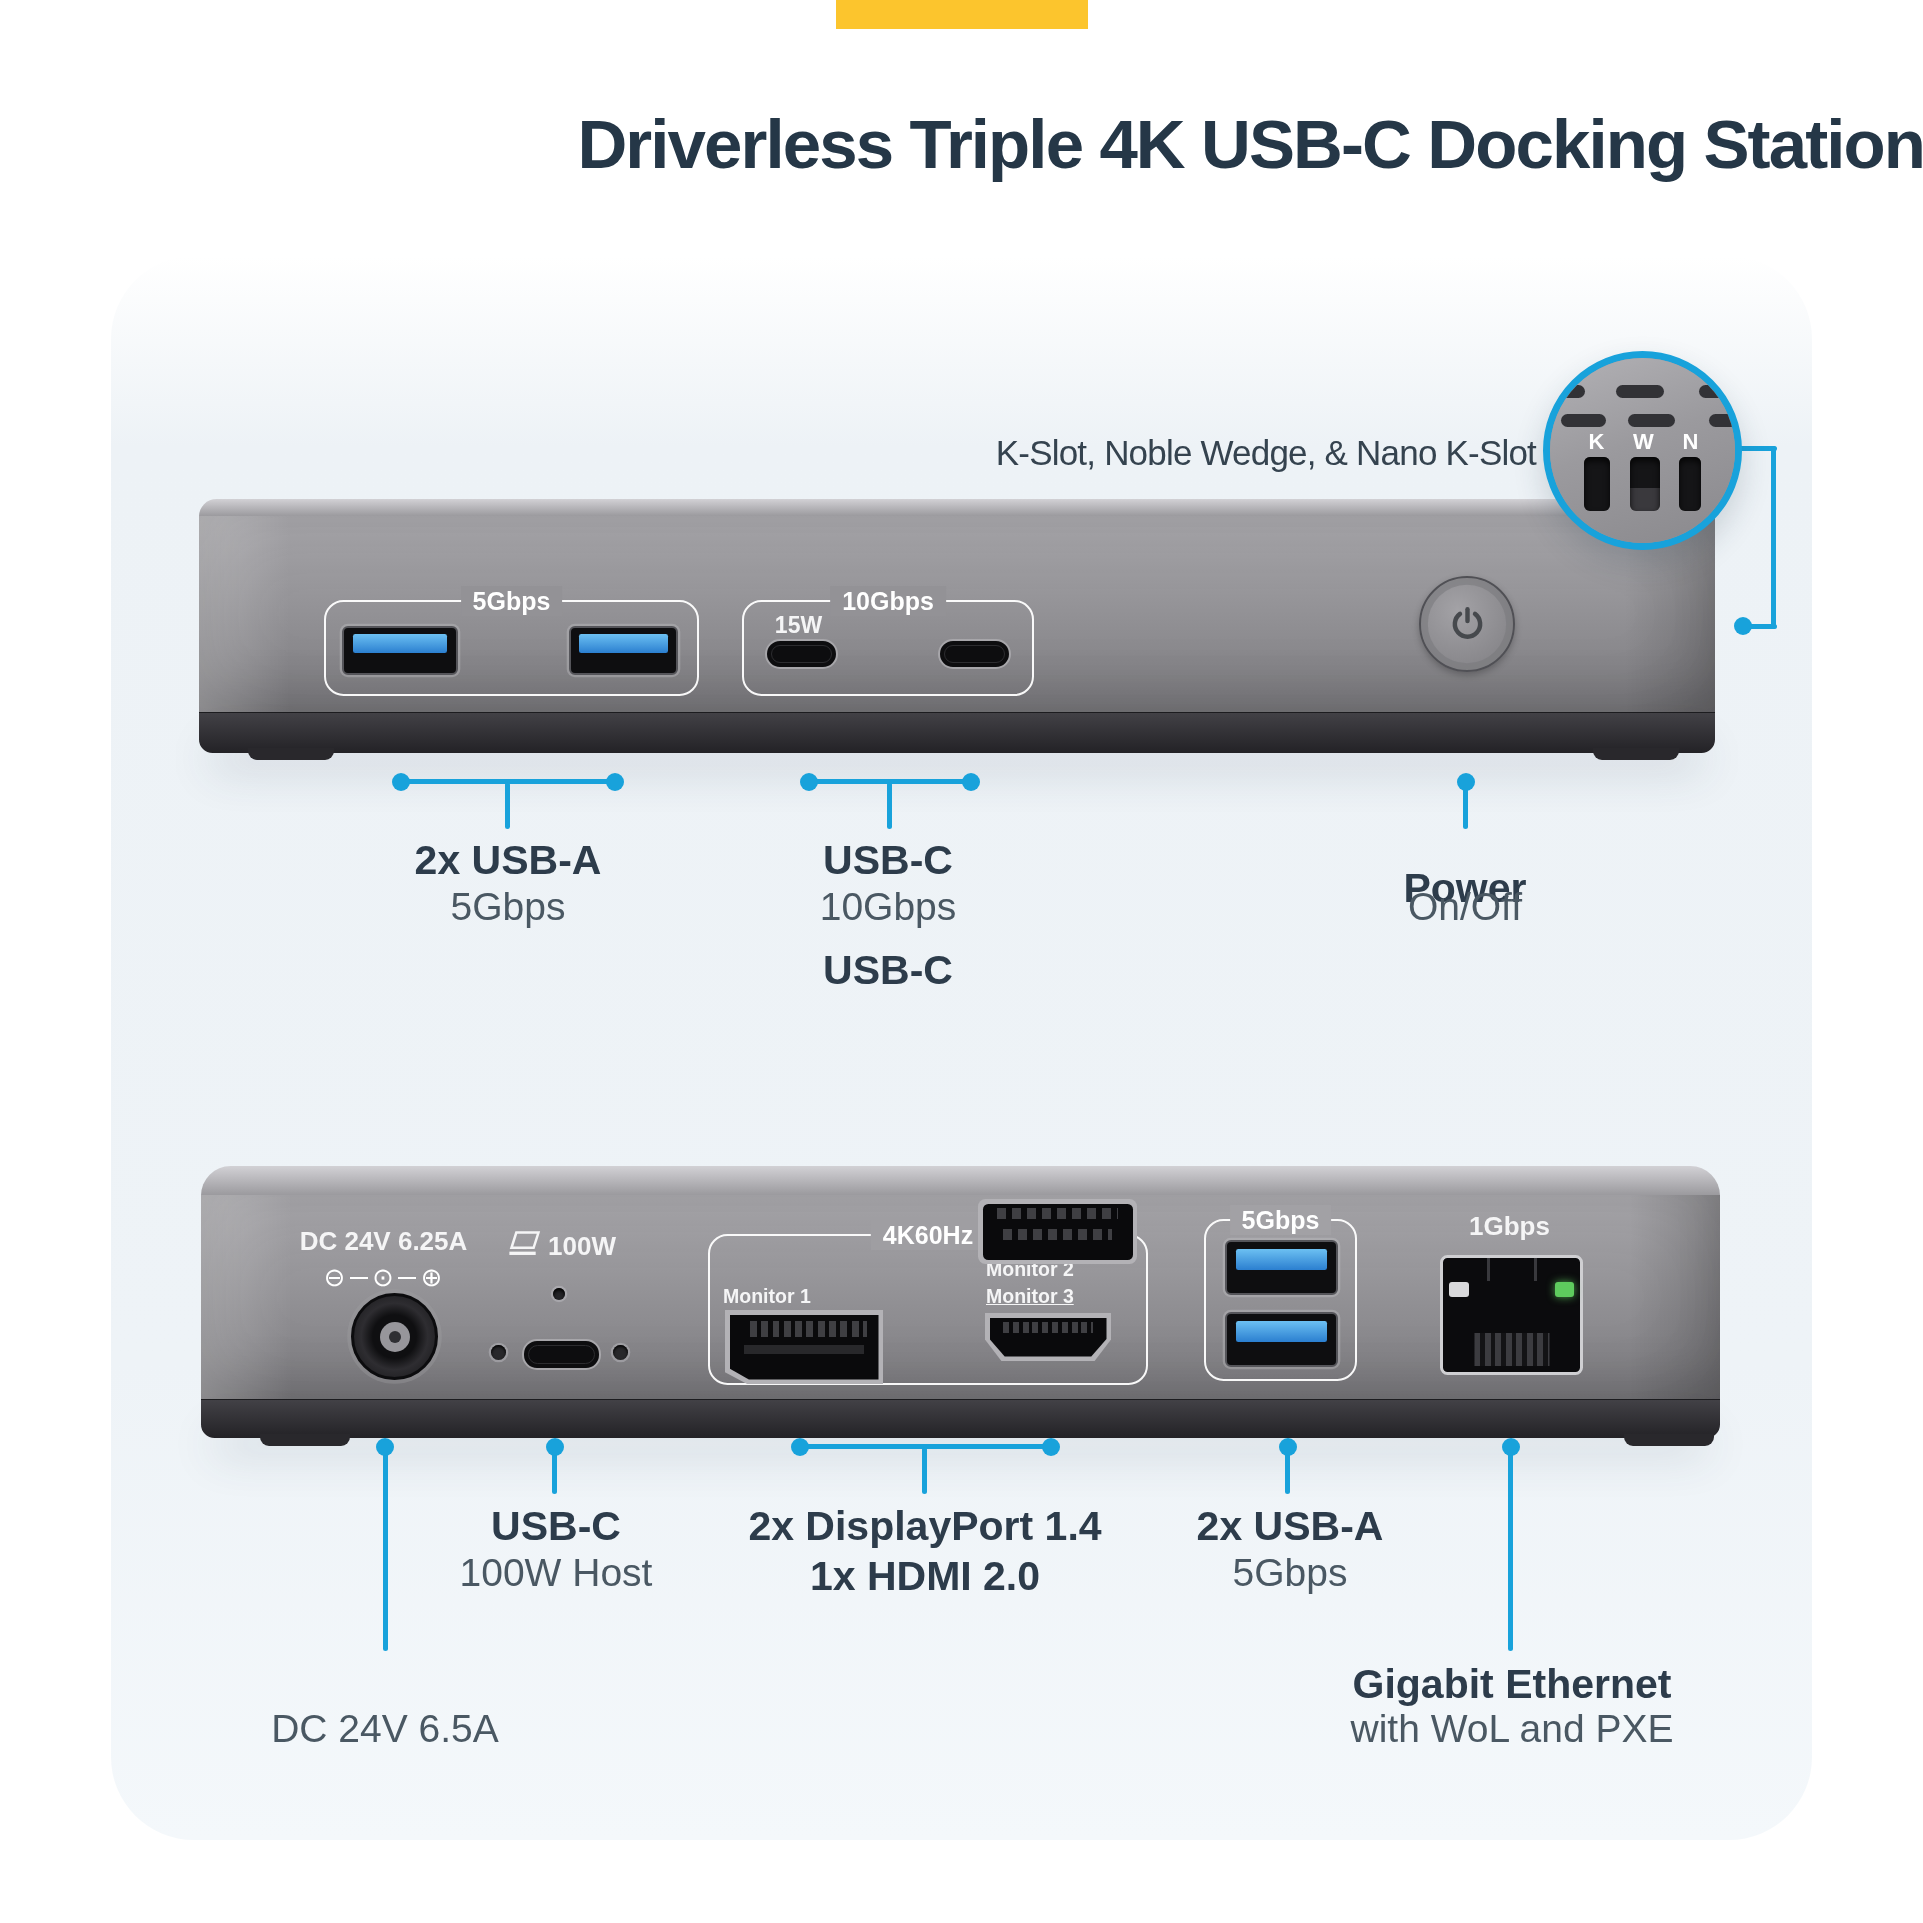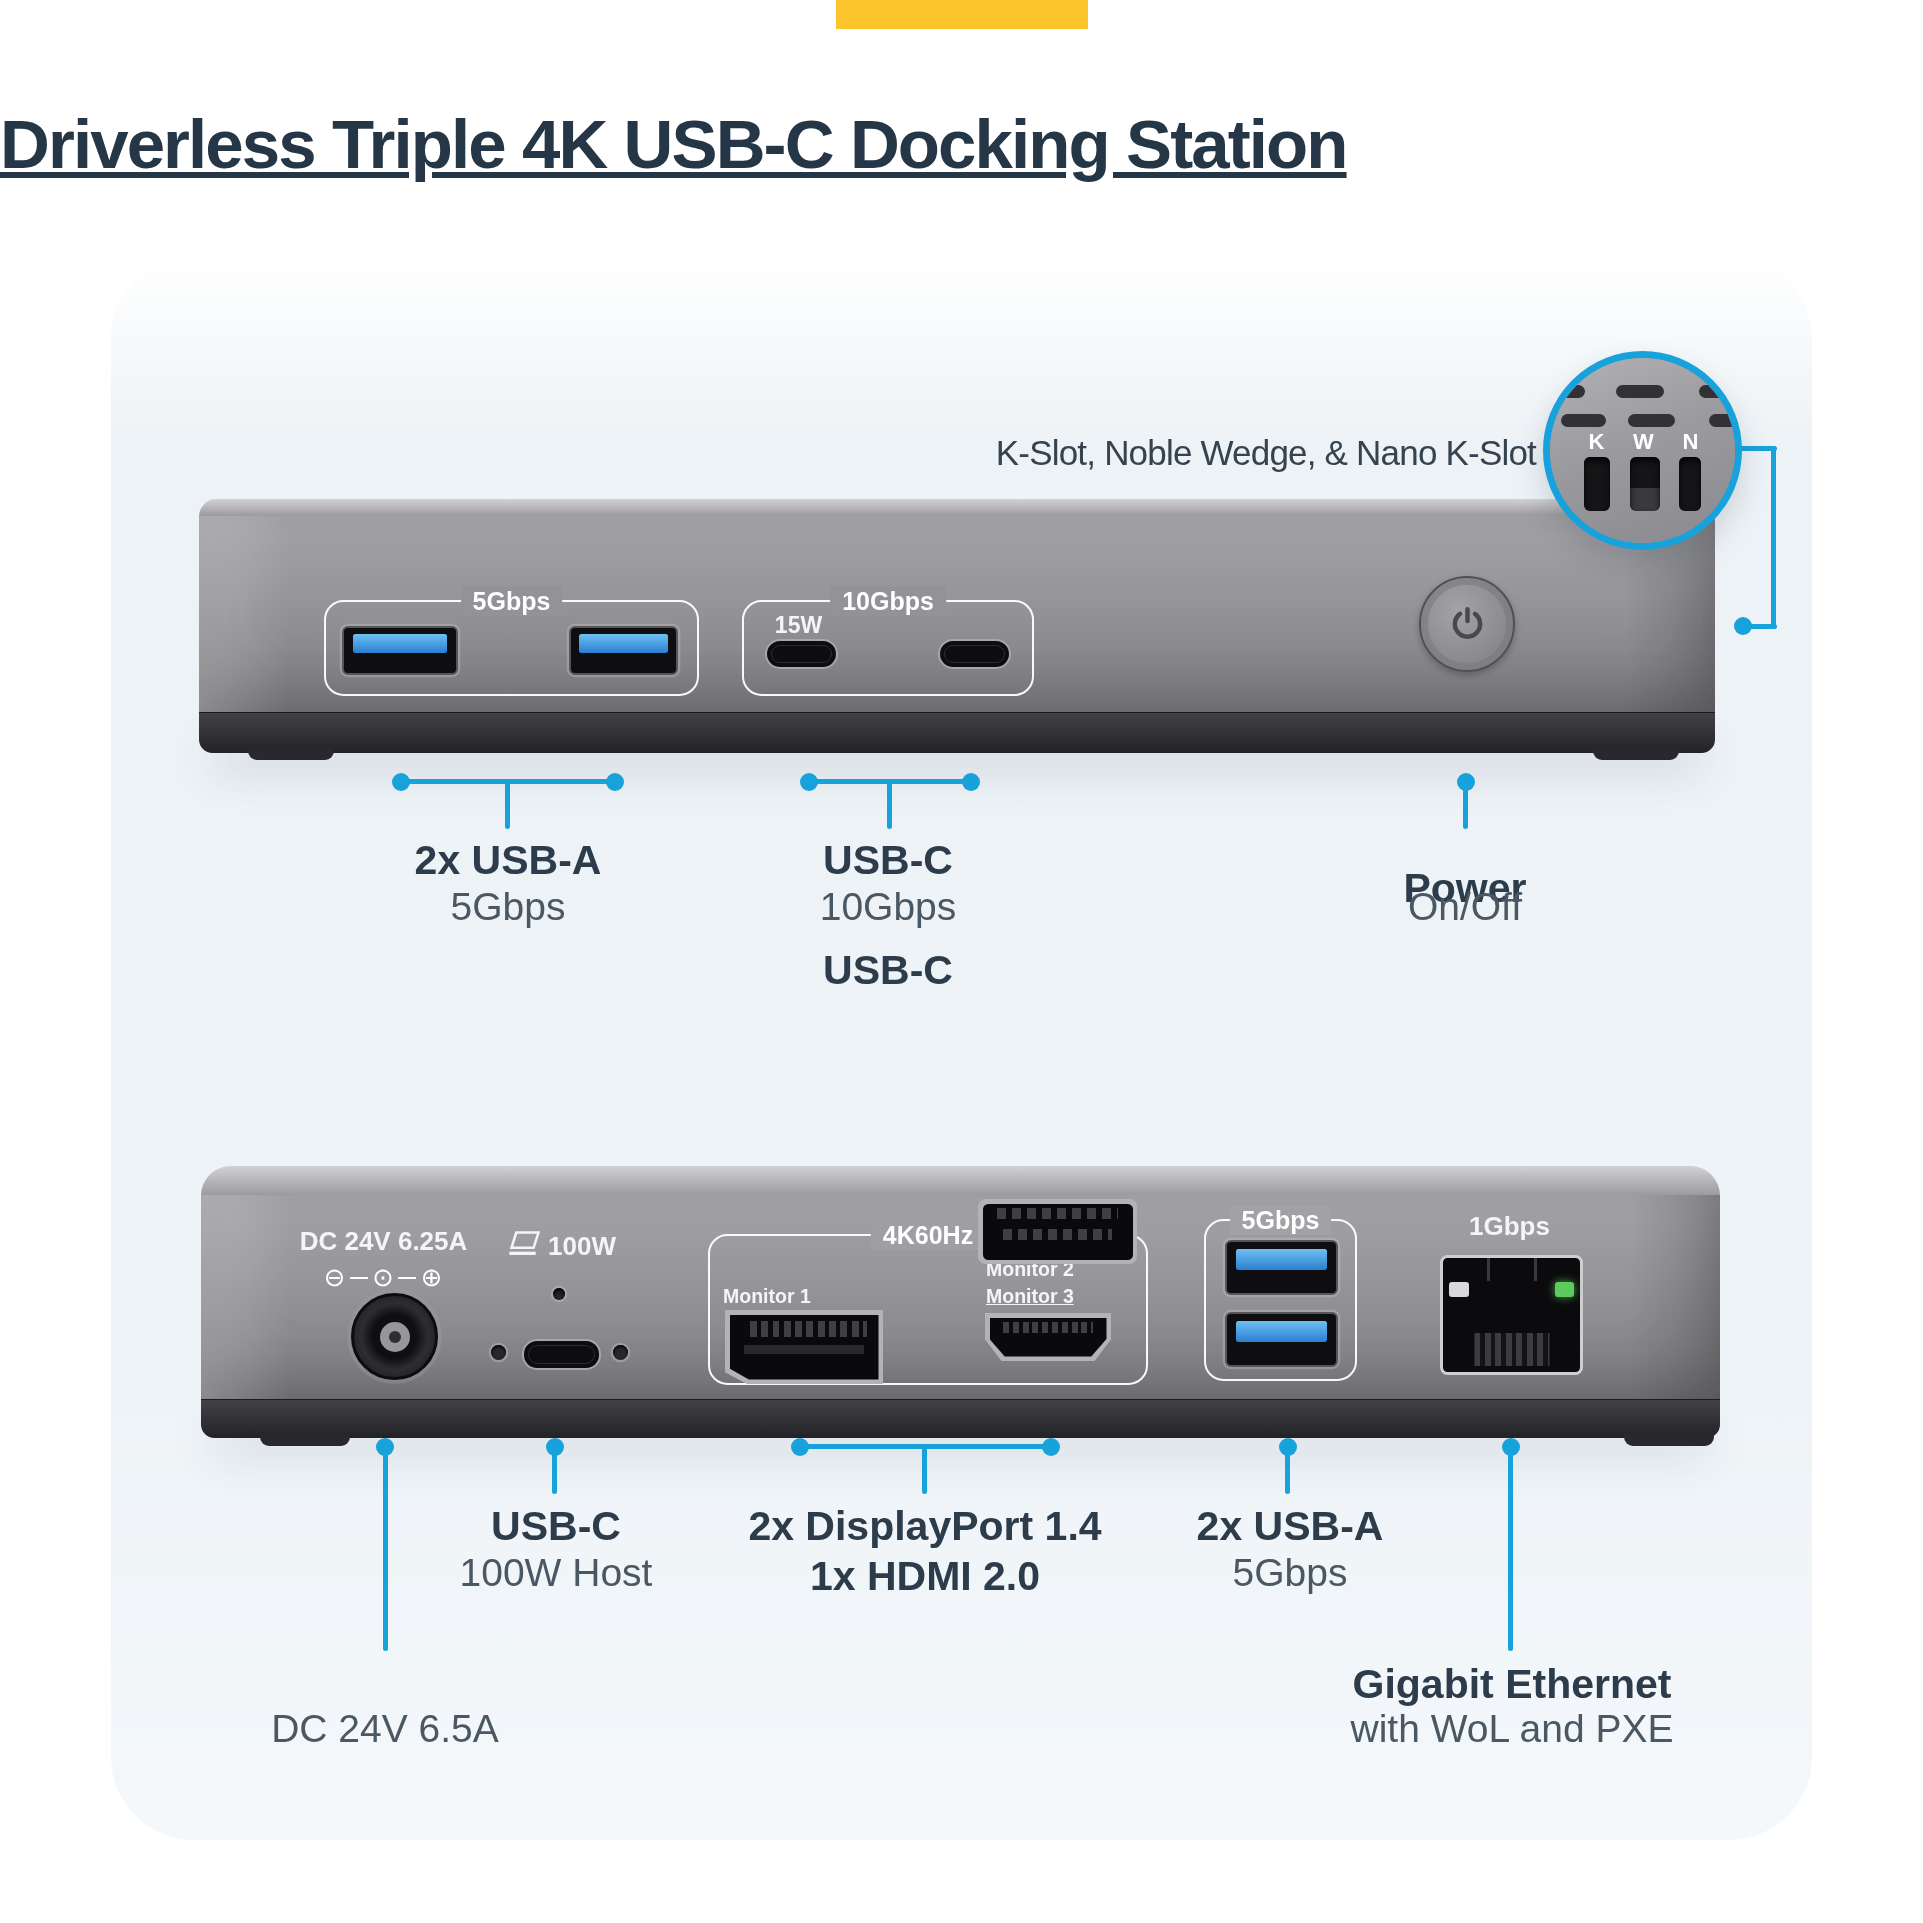--- a/index.html
+++ b/index.html
@@ -3,22 +3,22 @@
 <meta charset="utf-8">
 <style>
   html,body{margin:0;padding:0;background:#fff;}
   #canvas{position:relative;width:1924px;height:1924px;background:#ffffff;overflow:hidden;
           font-family:"Liberation Sans",sans-serif;}
   
   .panel{position:absolute;left:111px;top:256px;width:1701px;height:1584px;border-radius:83px;
          background:linear-gradient(180deg,rgba(238,243,247,0) 0%,#edf2f6 12%,#eef3f7 70%,#f4f8fb 100%);}
   
   .brand-bar{position:absolute;left:836px;top:0;width:252px;height:28.6px;background:#fcc52d;}
-  .title{position:absolute;left:0;top:110px;width:100%;text-align:left;
-         font-size:69px;font-weight:700;letter-spacing:-1.9px;color:#253747;line-height:1;text-decoration:underline;}
+  .title{position:absolute;left:0;top:110px;width:100%;text-align:right;
+         font-size:69px;font-weight:700;letter-spacing:-1.9px;color:#253747;line-height:1;}
   
   .kslot-label{position:absolute;right:388px;top:433px;font-size:35px;font-weight:400;
                letter-spacing:-0.8px;color:#35434f;}
   .kcircle{position:absolute;left:1543px;top:351px;width:185px;height:185px;border-radius:50%;
            border:7.5px solid #18a2db;background:#9a999d;box-shadow:0 13.5px 30px rgba(40,60,80,.18);z-index:6;}
   .kc-inner{position:absolute;inset:0;border-radius:50%;overflow:hidden;
             background:linear-gradient(160deg,#b2b1b5 0%,#9b9a9e 45%,#8a898d 100%);}
   .vent{position:absolute;height:12.8px;background:#323236;border-radius:6.8px;}
   .kl{position:absolute;width:33px;text-align:center;font-size:22px;font-weight:700;color:#fff;top:71px;}
   .slot{position:absolute;top:99px;height:54px;background:#151517;border-radius:6px;

